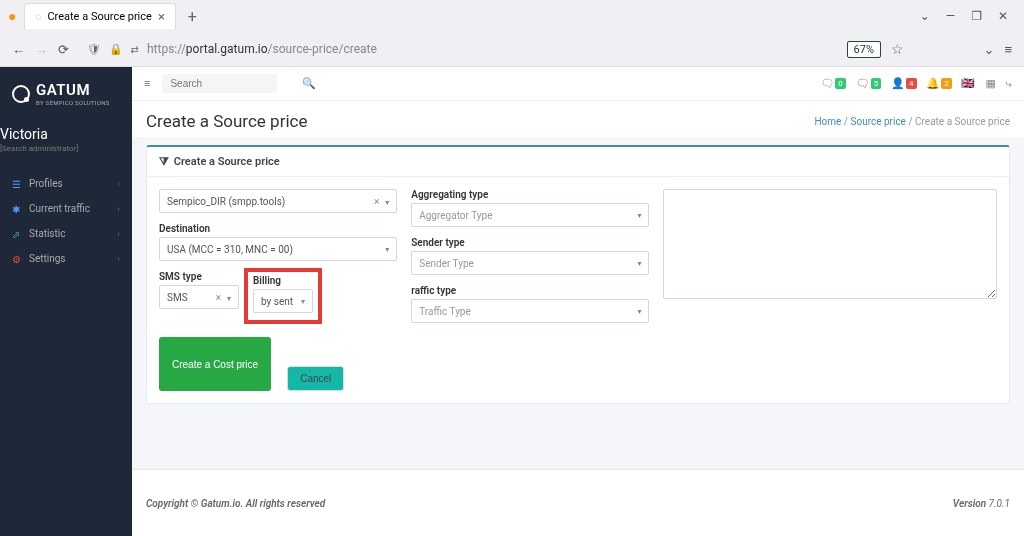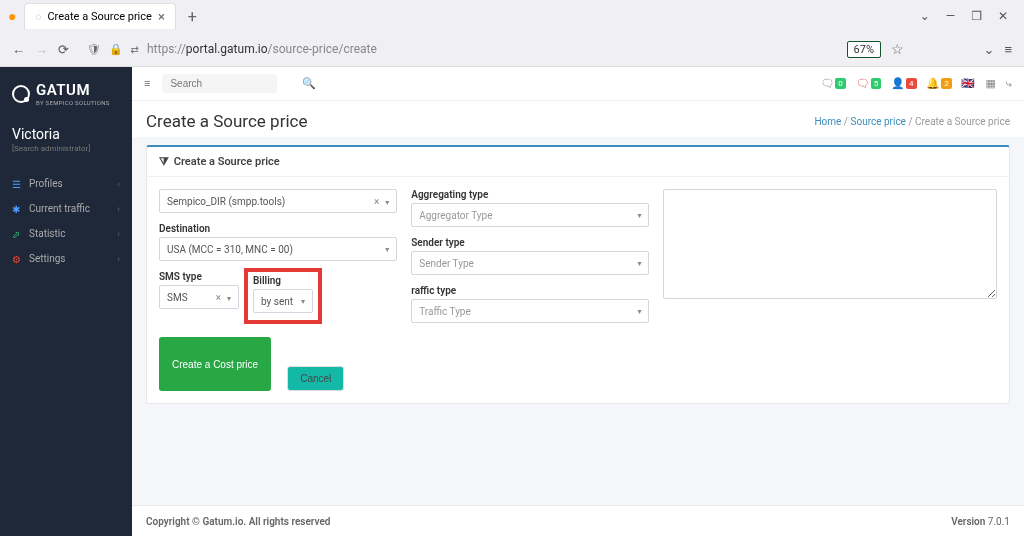--- a/index.html
+++ b/index.html
@@ -27,21 +27,21 @@
 .app { display: flex; height: 470px; }
 
 
 .sidebar { width: 132px; background: #1f2838; color: #ccc; display: flex; flex-direction: column; }
 .logo-area { padding: 14px 12px 10px; }
 .logo { display: flex; align-items: center; gap: 6px; }
 .logo-icon { width: 18px; height: 18px; border: 2px solid #fff; border-radius: 50%; position: relative; }
 .logo-icon::after { content: ''; position: absolute; width: 5px; height: 5px; background: #fff; border-radius: 50%; bottom: -1px; right: -1px; }
 .logo-text { font-size: 15px; font-weight: 600; color: #fff; letter-spacing: 0.5px; }
 .logo-sub { font-size: 6px; color: #aaa; letter-spacing: 0.3px; }
-.user-info { padding: 10px 12px; }
+.user-info { padding: 10px 0; }
 .user-name { font-size: 14px; color: #fff; }
 .user-role { font-size: 8px; color: #777; margin-top: 2px; }
 .nav-menu { margin-top: 8px; }
 .nav-item { display: flex; align-items: center; padding: 7px 12px; font-size: 10px; gap: 7px; color: #aaa; cursor: pointer; }
 .nav-item .chev { margin-left: auto; font-size: 9px; color: #666; }
 .nav-icon { width: 10px; height: 10px; display: inline-block; }
 .ni-profiles { color: #4a9eff; }
 .ni-traffic { color: #4a9eff; }
 .ni-stat { color: #2ecc71; }
 .ni-settings { color: #e74c3c; }
@@ -80,21 +80,21 @@
 .row-inline { display: flex; gap: 10px; }
 .row-inline .form-group { flex: 1; }
 
 .highlighted { border: 4px solid #e53935; padding: 3px 5px 7px; margin: -3px -5px -7px; }
 
 .form-actions { margin-top: 14px; display: flex; gap: 16px; }
 .btn { padding: 6px 12px; font-size: 10px; border-radius: 3px; border: 1px solid transparent; cursor: pointer; }
 .btn-success { background: #28a745; color: #fff; }
 .btn-default { background: #14b8a6; color: #444; border-color: #ddd; margin-top: 29px; }
 
-.footer { margin-top: auto; padding: 10px 14px; border-top: 1px solid #e8e8e8; display: flex; justify-content: space-between; font-size: 10px; color: #666; background:#fff; }
+.footer { margin-top: auto; padding: 28px 14px; border-top: 1px solid #e8e8e8; display: flex; justify-content: space-between; font-size: 10px; color: #666; background:#fff;font-style:italic; }
 .footer b { font-weight: 600; }
 </style>
 </head>
 <body>
 
 <div class="browser-chrome">
   <div class="tab-bar">
     <span style="color:#ff9500;font-size:14px;margin-right:4px;">●</span>
     <div class="tab">
       <span style="color:#888;font-size:10px;">◌</span>

